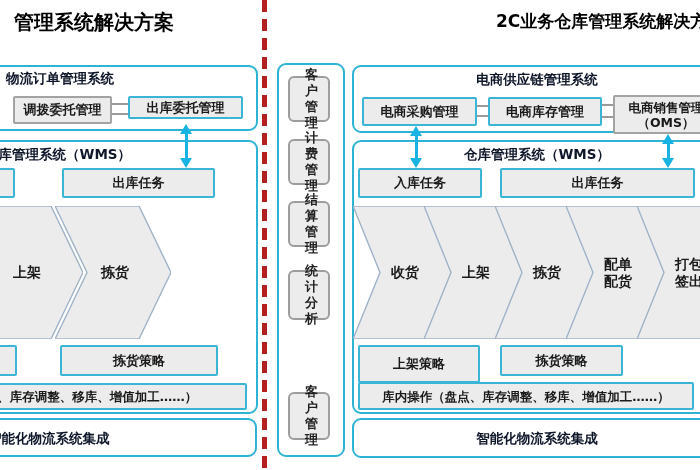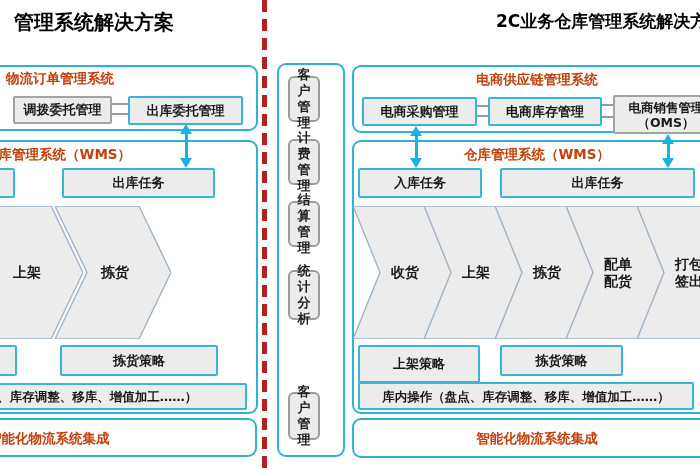--- a/index.html
+++ b/index.html
@@ -1,61 +1,61 @@
 <!DOCTYPE html>
 <html><head>
 <meta charset="utf-8">
 <style>
   html,body{margin:0;padding:0;background:#fff;}
   .canvas{position:relative;width:700px;height:470px;overflow:hidden;background:#fff;
           font-family:"DejaVu Sans",sans-serif;color:#1a1a1a;}
   .title{position:absolute;font-weight:bold;font-size:17px;color:#000;white-space:nowrap;}
   .container{position:absolute;border:2px solid #2fb3d4;border-radius:9px;background:#fff;box-sizing:border-box;}
-  .sec-label{position:absolute;font-weight:bold;font-size:13.5px;color:#c2410c;white-space:nowrap;}
+  .sec-label{position:absolute;font-weight:bold;font-size:13.5px;color:#0f172a;white-space:nowrap;}
   .sec-label.center{text-align:center;white-space:nowrap;}
   .cbox,.gbox{position:absolute;background:#ececec;display:flex;align-items:center;justify-content:center;
        font-weight:bold;font-size:13px;color:#1a1a1a;text-align:center;line-height:1.2;
        box-sizing:border-box;border-radius:2px;}
   .cbox{border:2px solid #3ab5d6;}
   .gbox{border:2px solid #a3a3a3;}
   .conn{position:absolute;border-top:2px solid #9a9a9a;border-bottom:2px solid #9a9a9a;box-sizing:border-box;}
   .divider{position:absolute;left:262px;top:0;width:5px;height:470px;
            background:repeating-linear-gradient(to bottom,#b42020 0 12px,rgba(0,0,0,0) 12px 19px);}
   .varrow{position:absolute;width:3px;background:#18b3e3;z-index:5;}
   .varrow::before,.varrow::after{content:"";position:absolute;left:-5px;width:0;height:0;
        border-left:6.5px solid transparent;border-right:6.5px solid transparent;}
   .varrow::before{top:-9px;border-bottom:10px solid #18b3e3;}
   .varrow::after{bottom:-9px;border-top:10px solid #18b3e3;}
   .chev{position:absolute;width:116px;height:133px;}
   .chev.sm{width:100px;}
   .chev svg{position:absolute;left:0;top:0;}
   .chev-label{position:absolute;inset:0;display:flex;align-items:center;justify-content:center;
        padding-left:4px;font-size:14px;color:#1a1a1a;}
   .chev-label b{display:inline-block;max-width:2.3em;text-align:center;line-height:1.18;font-weight:bold;}
-  .mid-item{position:absolute;left:288px;width:32px;background:#ececec;border:2px solid #9d9d9d;
+  .mid-item{position:absolute;left:288px;width:42px;background:#ececec;border:2px solid #9d9d9d;
        border-radius:6px;box-sizing:border-box;display:flex;align-items:center;justify-content:center;
-       font-weight:bold;font-size:13px;line-height:1.25;text-align:center;padding:0 10px;color:#1f1f1f;}
+       font-weight:bold;font-size:13px;line-height:1.25;text-align:right;padding:0 10px;color:#1f1f1f;}
   .opbox{font-size:12.5px;}
   .small-font{font-size:12.5px;}
 </style>
 </head>
 <body>
 
 <div class="canvas">
 
   <div class="title" style="left:14px;top:9px;font-size:20px;">管理系统解决方案</div>
   <div class="title" style="left:496px;top:10px;">2C业务仓库管理系统解决方案</div>
 
   <div class="divider"></div>
 
   <div class="container" style="left:-40px;top:65px;width:298px;height:66px;"></div>
   <div class="sec-label" style="left:6px;top:70px;">物流订单管理系统</div>
   <div class="gbox" style="left:13px;top:96px;width:99px;height:28px;">调拨委托管理</div>
   <div class="conn" style="left:112px;top:103px;width:16px;height:12px;"></div>
-  <div class="cbox" style="left:128px;top:96px;width:115px;height:29px;">出库委托管理</div>
+  <div class="cbox" style="left:128px;top:96px;width:115px;height:23px;">出库委托管理</div>
 
   <div class="varrow" style="left:185px;top:133px;height:26px;"></div>
 
   <div class="container" style="left:-40px;top:140px;width:298px;height:274px;"></div>
   <div class="sec-label" style="left:-15px;top:146px;">仓库管理系统（WMS）</div>
   <div class="cbox" style="left:-100px;top:168px;width:115px;height:30px;"></div>
   <div class="cbox" style="left:62px;top:168px;width:153px;height:30px;">出库任务</div>
 
   <div class="chev" style="left:-33px;top:206px;">
     <svg width="116" height="133">

